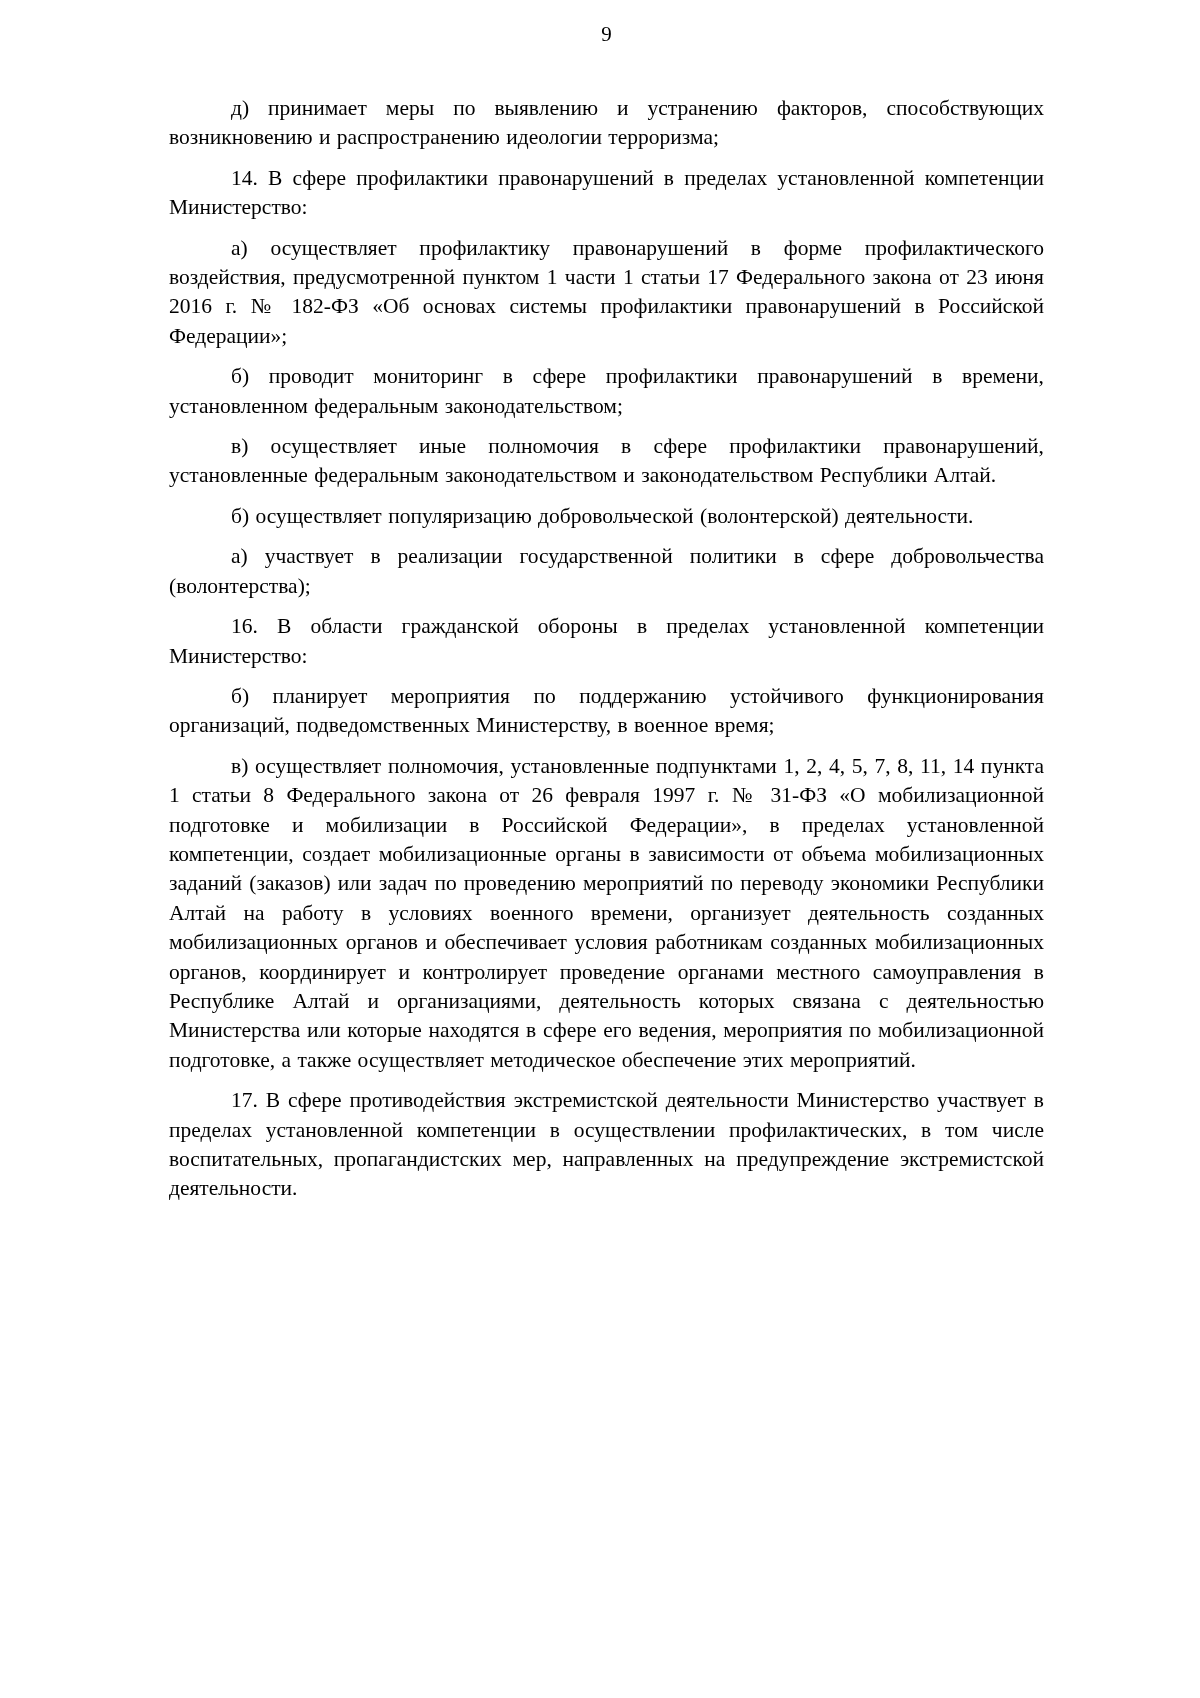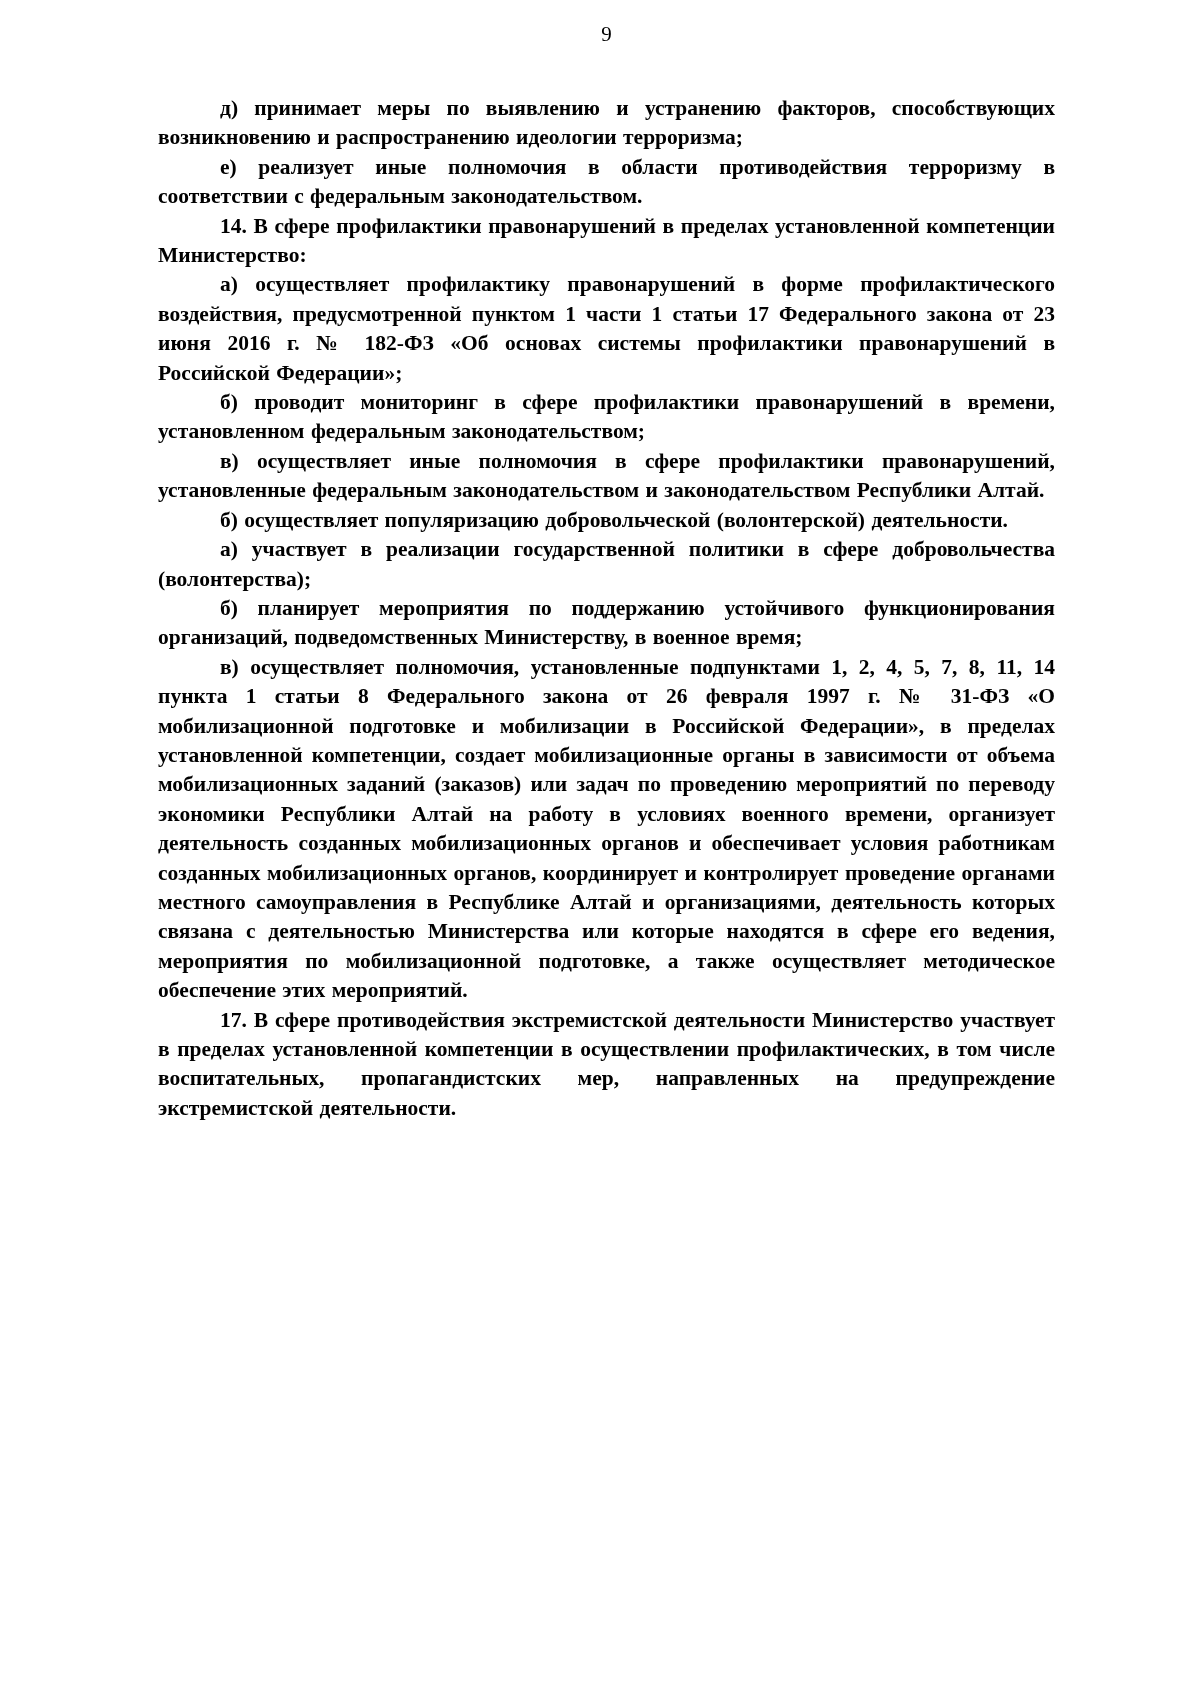--- a/index.html
+++ b/index.html
@@ -18,40 +18,39 @@
     color: #000000;
     overflow: hidden;
   }
   .page-number {
     text-align: center;
     font-size: 21px;
     line-height: 24px;
     margin-bottom: 48px;
   }
   .doc-body p.para {
-    margin: 0;
+    margin: 11px;
     font-size: 21.5px;
     line-height: 29.4px;
     text-align: justify;
     text-indent: 62px;
     word-spacing: 1px;
-    font-weight: bold;
   }
 </style>
 </head>
 <body>
 
 <div class="page">
   <div class="page-number">9</div>
   <div class="doc-body" id="paragraphs">
       <p class="para">д) принимает меры по выявлению и устранению факторов, способствующих возникновению и распространению идеологии терроризма;</p>
-      <p class="para">е) реализует иные полномочия в области противодействия терроризму в соответствии с федеральным законодательством.</p>
       <p class="para">14. В сфере профилактики правонарушений в пределах установленной компетенции Министерство:</p>
       <p class="para">а) осуществляет профилактику правонарушений в форме профилактического воздействия, предусмотренной пунктом 1 части 1 статьи 17 Федерального закона от 23 июня 2016 г. № 182-ФЗ «Об основах системы профилактики правонарушений в Российской Федерации»;</p>
       <p class="para">б) проводит мониторинг в сфере профилактики правонарушений в времени, установленном федеральным законодательством;</p>
       <p class="para">в) осуществляет иные полномочия в сфере профилактики правонарушений, установленные федеральным законодательством и законодательством Республики Алтай.</p>
       <p class="para">б) осуществляет популяризацию добровольческой (волонтерской) деятельности.</p>
       <p class="para">а) участвует в реализации государственной политики в сфере добровольчества (волонтерства);</p>
+      <p class="para">16. В области гражданской обороны в пределах установленной компетенции Министерство:</p>
       <p class="para">б) планирует мероприятия по поддержанию устойчивого функционирования организаций, подведомственных Министерству, в военное время;</p>
       <p class="para">в) осуществляет полномочия, установленные подпунктами 1, 2, 4, 5, 7, 8, 11, 14 пункта 1 статьи 8 Федерального закона от 26 февраля 1997 г. № 31-ФЗ «О мобилизационной подготовке и мобилизации в Российской Федерации», в пределах установленной компетенции, создает мобилизационные органы в зависимости от объема мобилизационных заданий (заказов) или задач по проведению мероприятий по переводу экономики Республики Алтай на работу в условиях военного времени, организует деятельность созданных мобилизационных органов и обеспечивает условия работникам созданных мобилизационных органов, координирует и контролирует проведение органами местного самоуправления в Республике Алтай и организациями, деятельность которых связана с деятельностью Министерства или которые находятся в сфере его ведения, мероприятия по мобилизационной подготовке, а также осуществляет методическое обеспечение этих мероприятий.</p>
       <p class="para">17. В сфере противодействия экстремистской деятельности Министерство участвует в пределах установленной компетенции в осуществлении профилактических, в том числе воспитательных, пропагандистских мер, направленных на предупреждение экстремистской деятельности.</p>
     </div>
 </div>
 
 </body></html>

